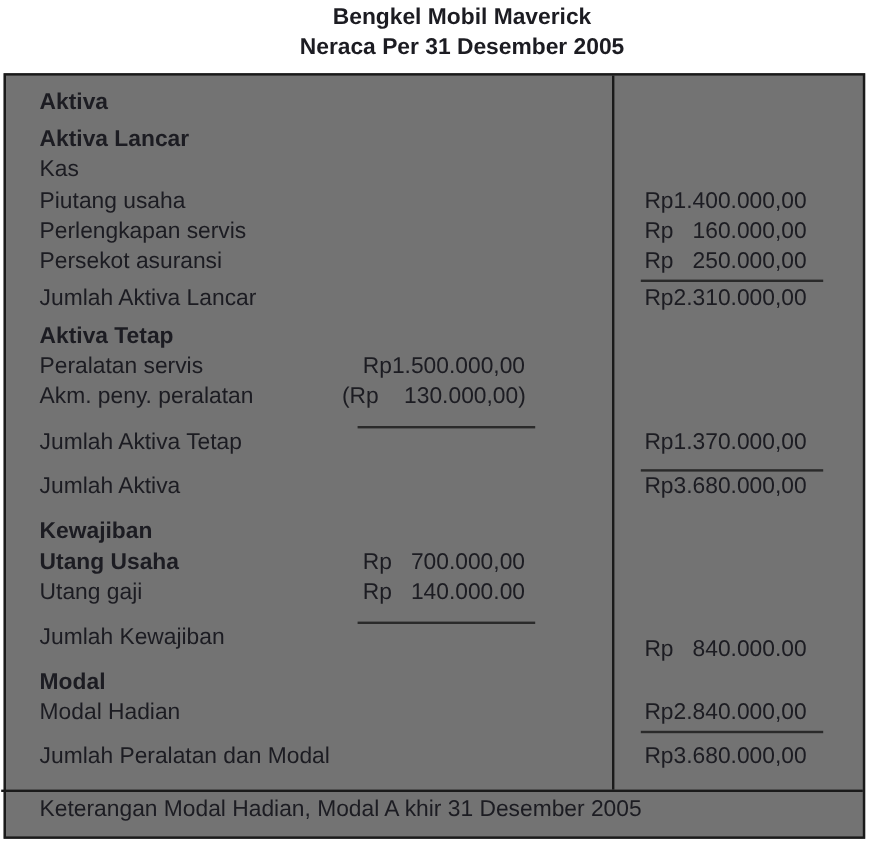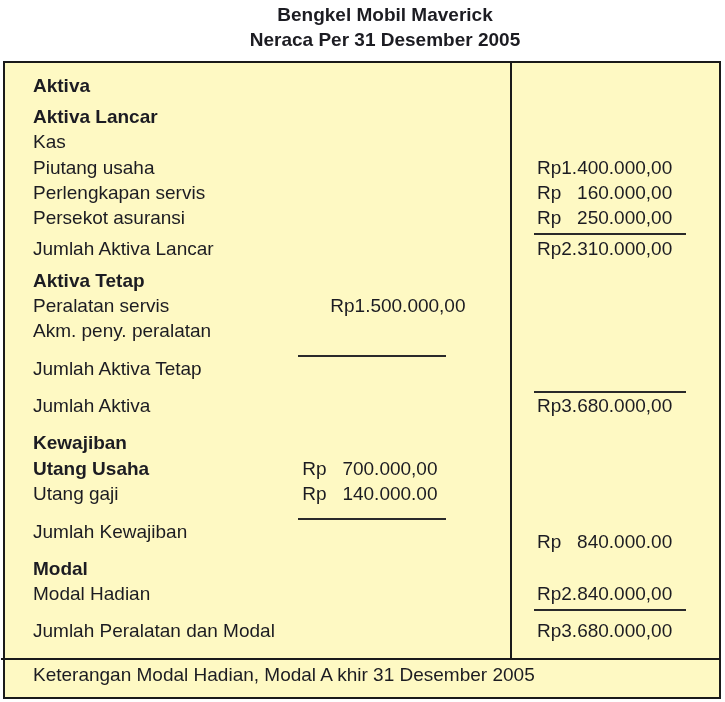--- a/index.html
+++ b/index.html
@@ -1,20 +1,20 @@
 <!DOCTYPE html>
 <html><head>
 <meta charset="utf-8">
 <style>
   html, body { margin:0; padding:0; }
   body { width:725px; height:702px; background:#ffffff; position:relative; overflow:hidden;
          font-family:"Liberation Sans", sans-serif; color:#1c1c22; }
   .title { position:absolute; left:0; width:770px; text-align:center; font-weight:bold; font-size:19px; }
   .frame { position:absolute; left:3px; top:61px; width:714px; height:634px;
-           background:#fef9c3; border:2px solid #1a1a1a; }
+           background:#737373; border:2px solid #1a1a1a; }
   .divider { position:absolute; left:505px; top:0; width:2px; height:595px; background:#1a1a1a; }
   .sep { position:absolute; left:-4px; top:595px; width:718px; height:2px; background:#1a1a1a; }
   .t { position:absolute; font-size:19px; line-height:22px; white-space:pre; }
   .b { font-weight:bold; }
   .lbl { left:28px; }
   .mid { left:292px; }
   .right { left:532px; }
   .uline { position:absolute; height:1.5px; background:#2a2a2a; }
 </style>
 </head>
@@ -42,27 +42,29 @@
   <div class="t right" style="top:144px;">Rp   250.000,00</div>
 
   <div class="uline" style="left:529px; width:152px; top:170px;"></div>
 
   <div class="t lbl" style="top:175px;">Jumlah Aktiva Lancar</div>
   <div class="t right" style="top:175px;">Rp2.310.000,00</div>
 
   <div class="t b lbl" style="top:207px;">Aktiva Tetap</div>
 
   <div class="t lbl" style="top:232px;">Peralatan servis</div>
-  <div class="t mid" style="top:232px;margin-left:28px;"> Rp1.500.000,00</div>
+  <div class="t mid" style="top:232px;"> Rp1.500.000,00</div>
 
   <div class="t lbl" style="top:257px;">Akm. peny. peralatan</div>
+  <div class="t" style="top:257px; left:280px;">(Rp    130.000,00)</div>
 
   <div class="uline" style="left:293px; width:148px; top:292px;"></div>
 
   <div class="t lbl" style="top:295px;">Jumlah Aktiva Tetap</div>
+  <div class="t right" style="top:295px;">Rp1.370.000,00</div>
 
   <div class="uline" style="left:529px; width:152px; top:328px;"></div>
 
   <div class="t lbl" style="top:332px;">Jumlah Aktiva</div>
   <div class="t right" style="top:332px;">Rp3.680.000,00</div>
 
   <div class="t b lbl" style="top:369px;">Kewajiban</div>
 
   <div class="t b lbl" style="top:395px;">Utang Usaha</div>
   <div class="t mid" style="top:395px;"> Rp   700.000,00</div>

